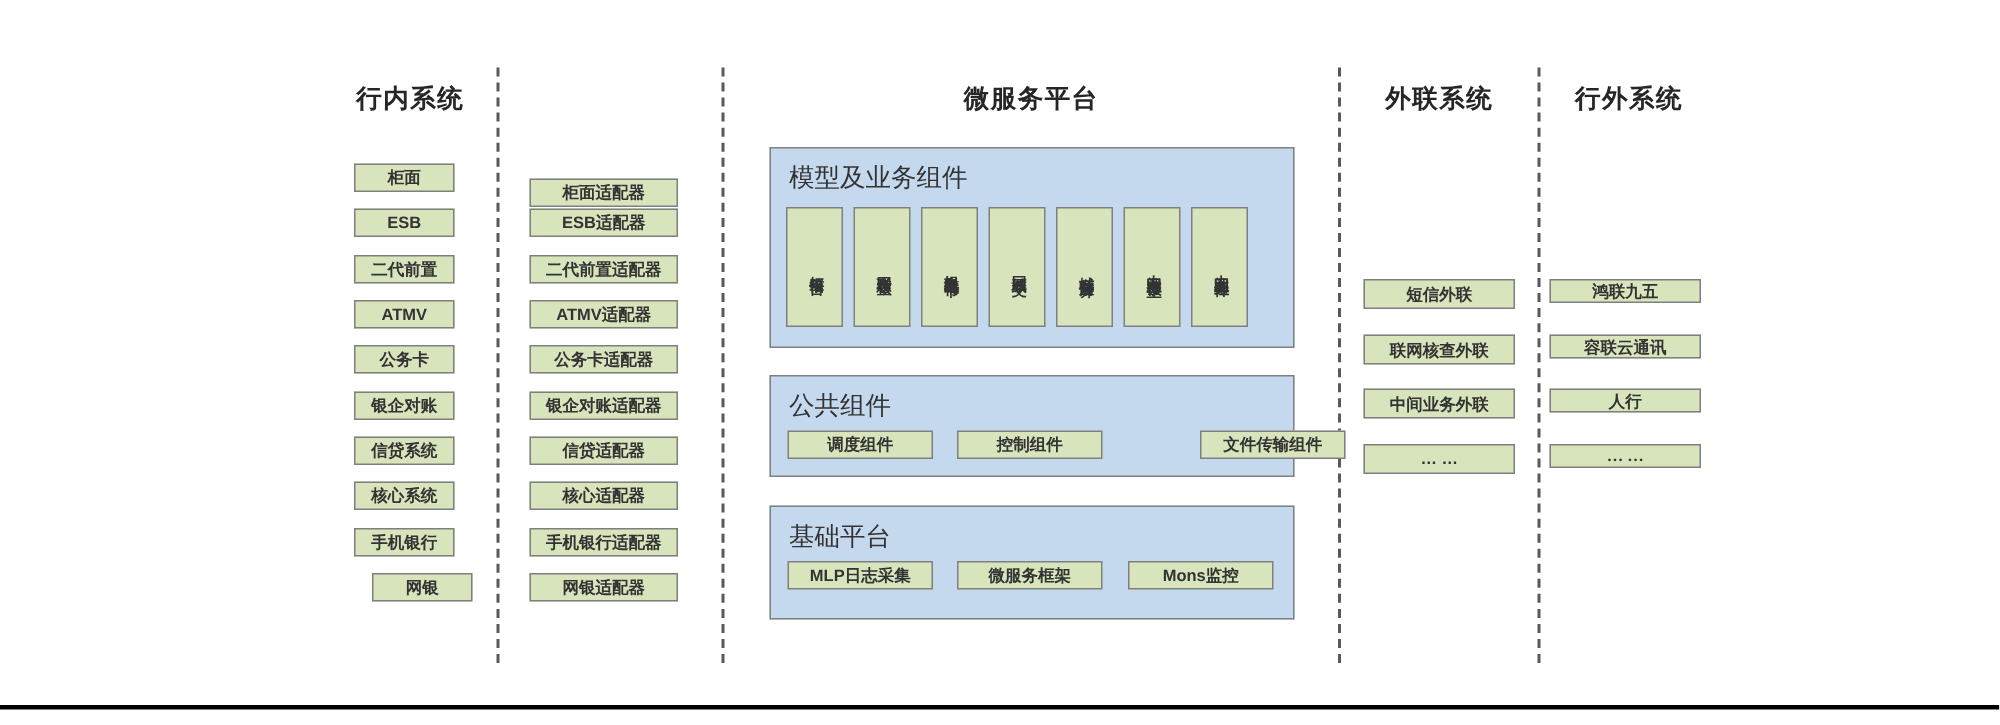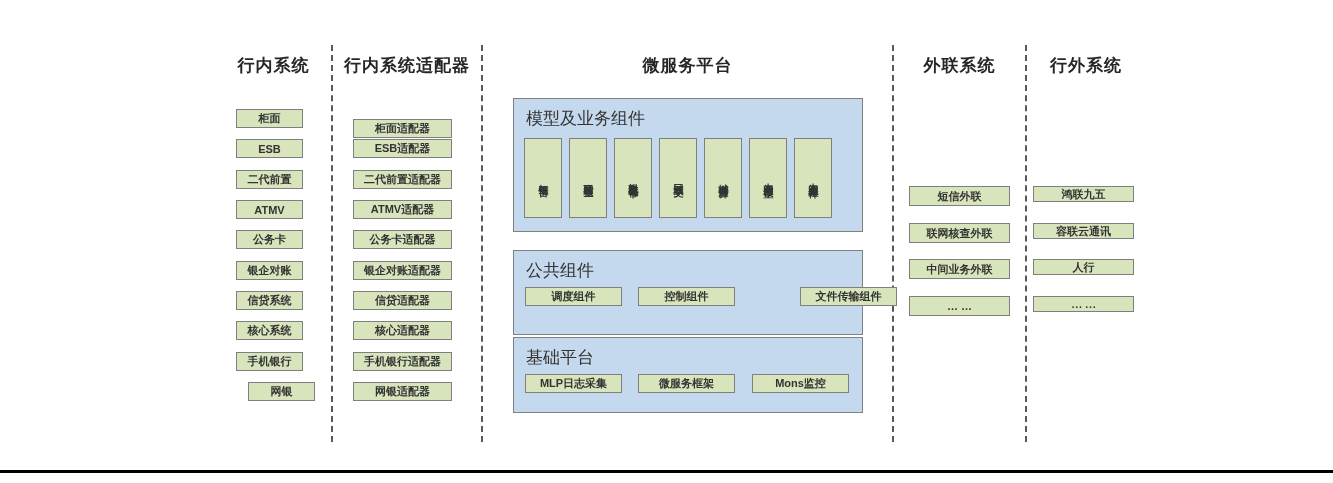--- a/index.html
+++ b/index.html
@@ -79,21 +79,20 @@
     height: 3px;
     background: #000000;
   }
 </style>
 </head>
 <body>
 
 <div class="canvas">
 
   <div class="col-header" style="left:215px; width:117px;">行内系统</div>
-  <div class="col-header" style="left:332px; width:150px;">行内系统适配器</div>
   <div class="col-header" style="left:482px; width:411px;">微服务平台</div>
   <div class="col-header" style="left:1026px; width:120px;">行外系统</div>
   <div class="col-header" style="left:893px; width:133px;">外联系统</div>
 
   <div class="dash-line" style="left:331px;"></div>
   <div class="dash-line" style="left:481px;"></div>
   <div class="dash-line" style="left:892px;"></div>
   <div class="dash-line" style="left:1025px;"></div>
 
   <div class="box c1" style="top:109px;">柜面</div>
@@ -122,21 +121,21 @@
     <div class="panel-label">模型及业务组件</div>
     <div class="box vbox" style="left:10px;">短信平台</div>
     <div class="box vbox" style="left:55px;">联网核查</div>
     <div class="box vbox" style="left:100px;">银联及银行卡</div>
     <div class="box vbox" style="left:145px;">同城票交</div>
     <div class="box vbox" style="left:190px;">城商行清算</div>
     <div class="box vbox" style="left:235px;">中间业务模型</div>
     <div class="box vbox" style="left:280px;">中间业务组件</div>
   </div>
 
-  <div class="panel" style="top:250px; height:85px;">
+  <div class="panel" style="top:250px; height:68px;">
     <div class="panel-label">公共组件</div>
     <div class="box pbox" style="left:11px;">调度组件</div>
     <div class="box pbox" style="left:124px;">控制组件</div>
     <div class="box pbox" style="left:238px;margin-left:48px;">文件传输组件</div>
   </div>
 
   <div class="panel" style="top:337px; height:76px;">
     <div class="panel-label">基础平台</div>
     <div class="box pbox" style="left:11px;">MLP日志采集</div>
     <div class="box pbox" style="left:124px;">微服务框架</div>

